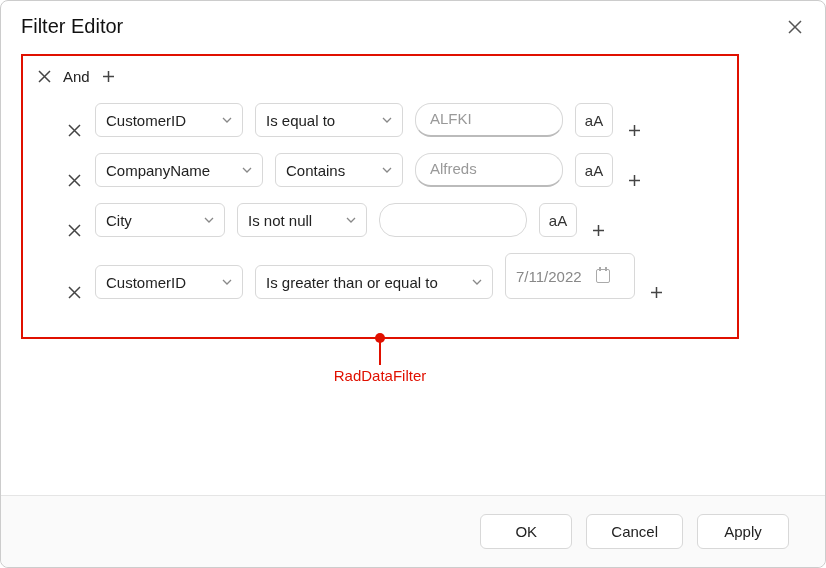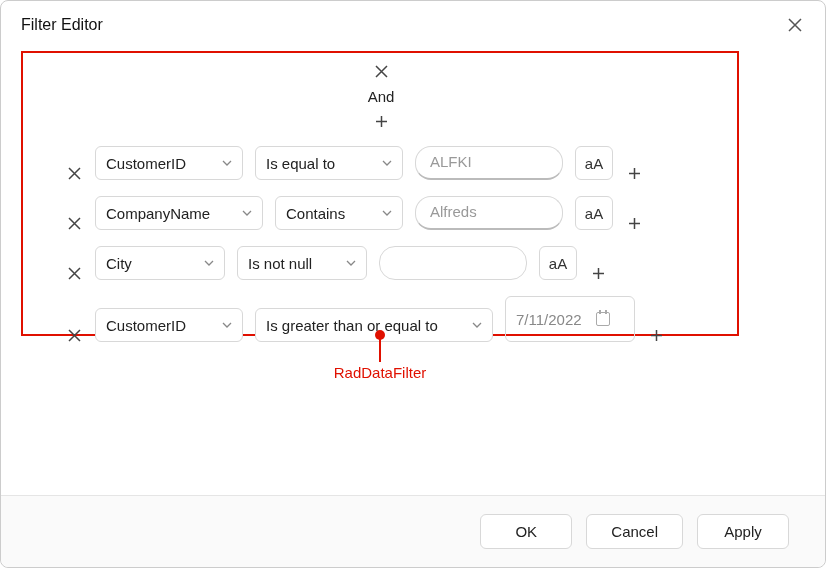--- a/index.html
+++ b/index.html
@@ -6,21 +6,21 @@
   body { margin: 0; padding: 0; background: #fff; }
   .dialog {
     width: 826px; height: 568px;
     border: 1px solid #ccc; border-radius: 8px;
     display: flex; flex-direction: column;
     position: relative;
     background: #fff;
   }
   .header {
     padding: 14px 20px 12px 20px;
-    font-size: 16px;
+    font-size: 20px;
     color: #111;
     display: flex; justify-content: space-between; align-items: center;
   }
   .close-x {
     width: 20px; height: 20px; display: flex; align-items: center; justify-content: center;
     cursor: pointer; color: #555;
   }
   .content {
     flex: 1;
     padding: 4px 20px 20px 20px;
@@ -29,21 +29,20 @@
   .annot-box {
     border: 2px solid #e01000;
     width: 718px; height: 285px;
     padding: 12px 10px 10px 10px;
     position: relative;
   }
   .group-row {
     display: flex; align-items: center; gap: 10px;
     margin-bottom: 18px;
     padding-left: 2px;
-    flex-direction: column;
   }
   .group-row .x-icon { width: 18px; display:flex; align-items:center; justify-content:center; cursor:pointer; color:#444;}
   .group-label { font-size: 15px; color: #222; }
   .plus-icon { width:18px; display:flex; align-items:center; justify-content:center; cursor:pointer; color:#444;}
   .filter-row {
     display: flex; align-items: flex-end; gap: 12px;
     margin-bottom: 16px;
     padding-left: 32px;
   }
   .row-x { width: 18px; display:flex; align-items:center; justify-content:center; cursor:pointer; color:#444;}

